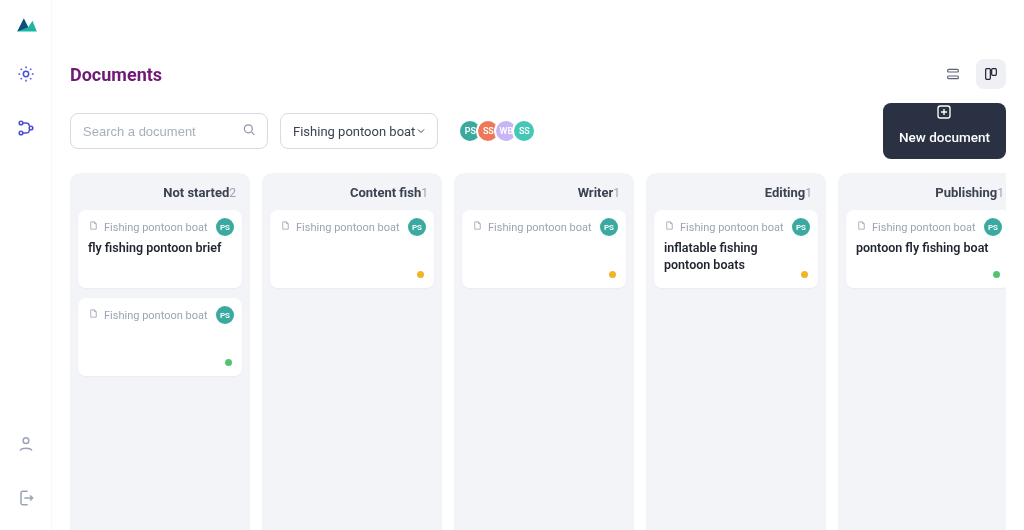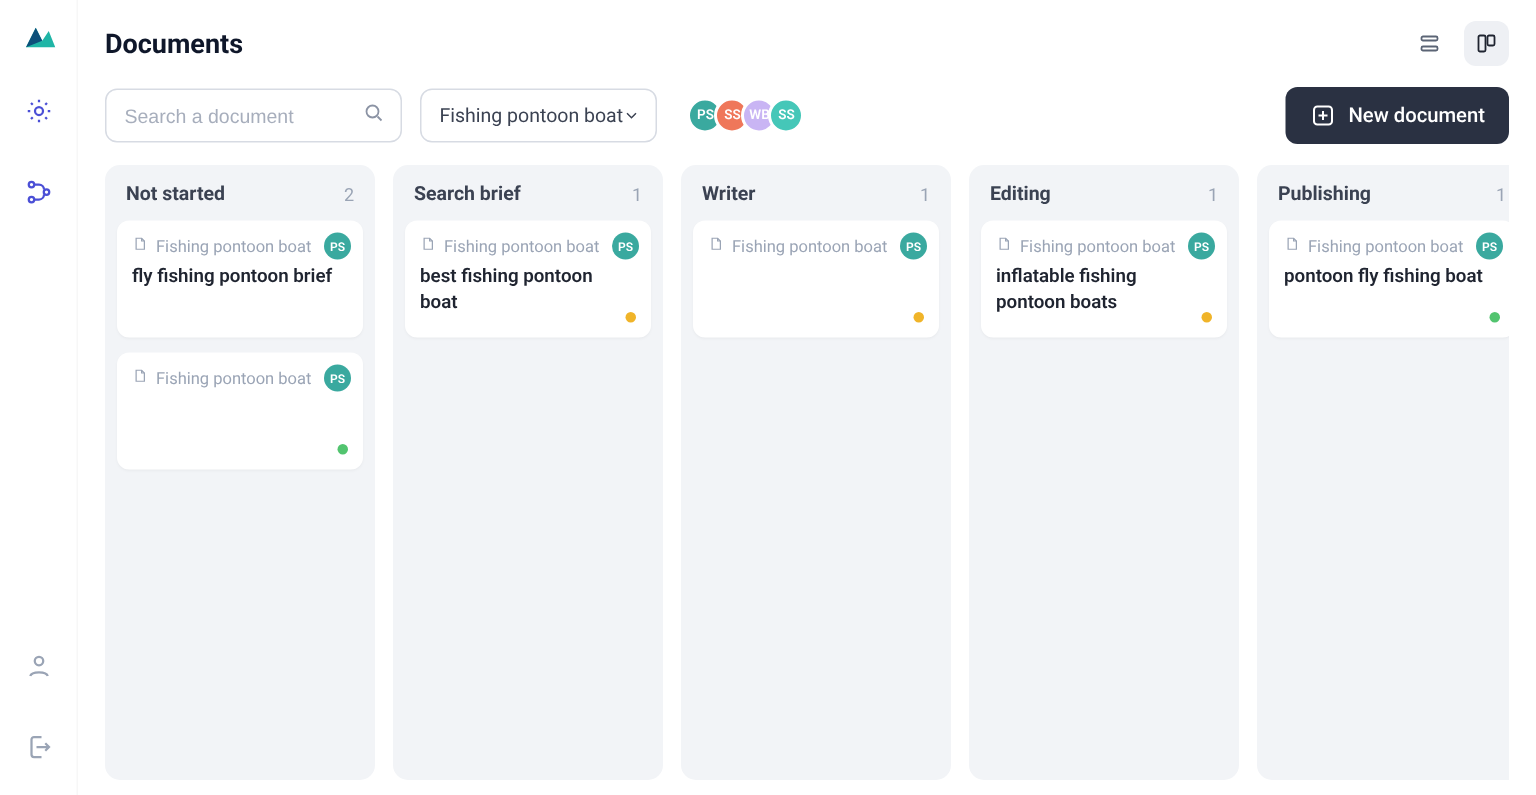--- a/index.html
+++ b/index.html
@@ -34,21 +34,21 @@
     color: #4b4fd6;
     cursor: pointer;
     border-radius: 8px;
   }
   .nav-icon svg { width: 20px; height: 20px; stroke: currentColor; fill: none; stroke-width: 1.8; }
   .sidebar-spacer { flex: 1; }
   .nav-icon.muted { color: #9aa4b5; }
 
   
   .main { flex: 1; display: flex; flex-direction: column; padding: 14px 18px 0 18px; min-width: 0; }
-  .page-title { font-size: 18px; font-weight: 700; color: #0f172a; margin-bottom: 14px; display:flex; align-items:center; justify-content:space-between;}
+  .page-title { font-size: 18px; font-weight: 700; color: #701a75; margin-bottom: 14px; display:flex; align-items:center; justify-content:space-between;margin-top:45px;}
   .title-right { display:flex; gap:8px; }
   .view-toggle {
     width: 30px; height: 30px; border-radius: 8px;
     display:flex; align-items:center; justify-content:center;
     cursor:pointer; color:#5b6475;
   }
   .view-toggle.active { background:#eef0f4; color:#1f2430; }
   .view-toggle svg { width:16px; height:16px; stroke:currentColor; fill:none; stroke-width:1.8;}
 
   .toolbar { display: flex; align-items: center; gap: 12px; margin-bottom: 14px; }
@@ -80,39 +80,39 @@
     width: 24px; height: 24px; border-radius: 50%;
     display:flex; align-items:center; justify-content:center;
     font-size: 9px; font-weight:600; color:#fff;
     border: 2px solid #fff; margin-left:-6px;
     cursor:pointer;
   }
   .avatar:first-child{ margin-left:0; }
 
   .toolbar-spacer { flex:1; }
   .new-doc {
-    height: 38px; padding: 0 16px;
+    height: 56px; padding: 0 16px;
     background: #2a3142; color:#fff; border-radius: 8px;
     display:flex; align-items:center; gap:8px; cursor:pointer;
-    font-size: 13.5px; font-weight:500;
+    font-size: 13.5px; font-weight:500;flex-direction:column;
   }
   .new-doc svg { width:18px; height:18px; stroke:#fff; fill:none; stroke-width:1.8; }
 
   
   .board { flex:1; display:flex; gap:12px; overflow-x:auto; padding-bottom:10px; }
   .column {
     flex: 0 0 180px;
     background: #f2f4f7;
     border-radius: 10px;
     padding: 12px 8px 8px 8px;
     display:flex; flex-direction:column;
     min-height: 400px;
   }
   .col-head {
-    display:flex; align-items:center; justify-content:space-between;
+    display:flex; align-items:center; justify-content:flex-end;
     padding: 0 6px 10px 6px;
     font-size: 13px; font-weight:700; color:#3b4252;
   }
   .col-count { font-weight:400; color:#9aa4b5; font-size:12px; }
 
   .card {
     background:#fff; border-radius:8px; padding:10px;
     margin-bottom:10px; cursor:pointer;
     box-shadow: 0 1px 2px rgba(0,0,0,0.04);
     position:relative;
@@ -246,33 +246,32 @@
                   <path d="M14 4v4h4"></path>
                 </svg></span>
               <span>Fishing pontoon boat</span>
             </div>
             <div class="card-avatar" style="background:#3aa99f">PS</div>
             <div class="status-dot" style="background:#52c46f"></div>
           </div>
         </div>
         <div class="column">
           <div class="col-head">
-            <span>Search brief</span>
+            <span>Content fish</span>
             <span class="col-count">1</span>
           </div>
           <div class="card">
             <div class="card-top">
               <span><svg viewBox="0 0 24 24">
                   <path d="M6 4h8l4 4v12a0 0 0 0 1 0 0H6z"></path>
                   <path d="M14 4v4h4"></path>
                 </svg></span>
               <span>Fishing pontoon boat</span>
             </div>
             <div class="card-avatar" style="background:#3aa99f">PS</div>
-            <div class="card-title">best fishing pontoon boat</div>
             <div class="status-dot" style="background:#f0b429"></div>
           </div>
         </div>
         <div class="column">
           <div class="col-head">
             <span>Writer</span>
             <span class="col-count">1</span>
           </div>
           <div class="card">
             <div class="card-top">

